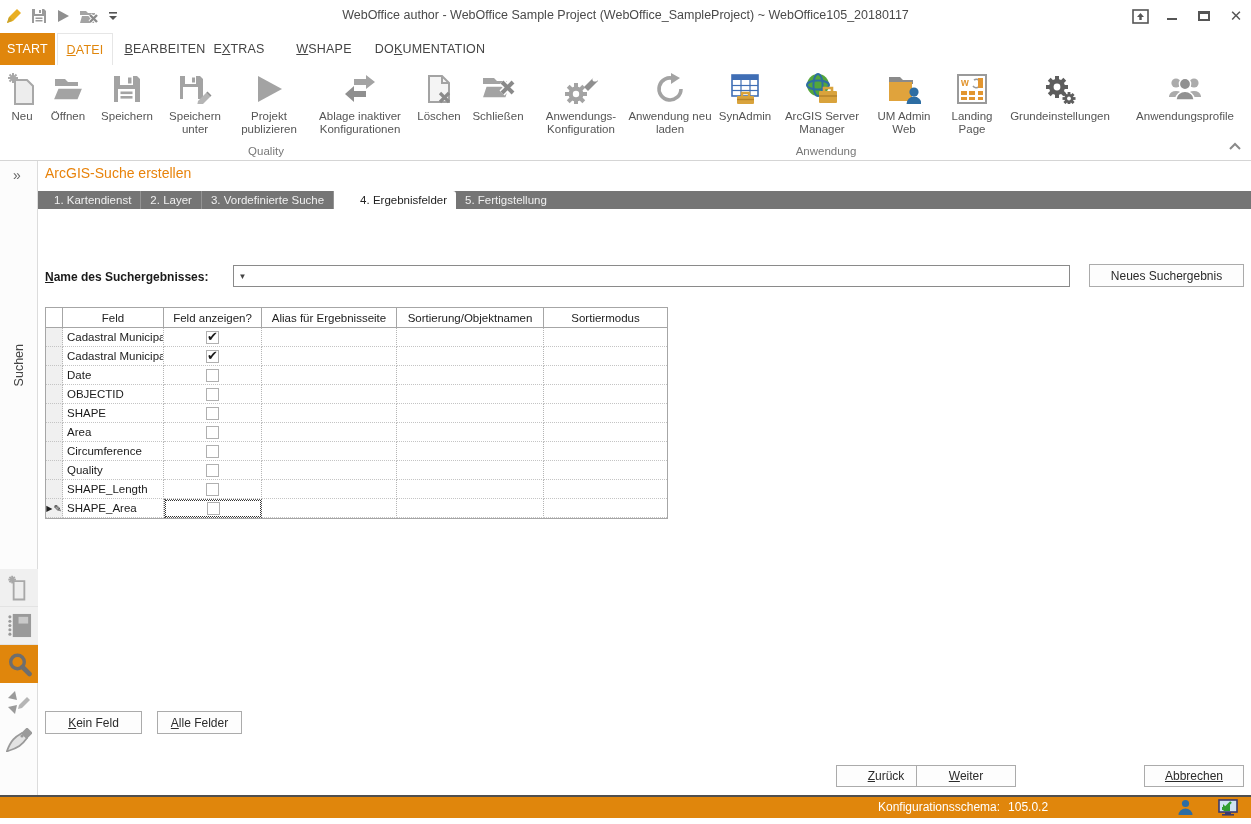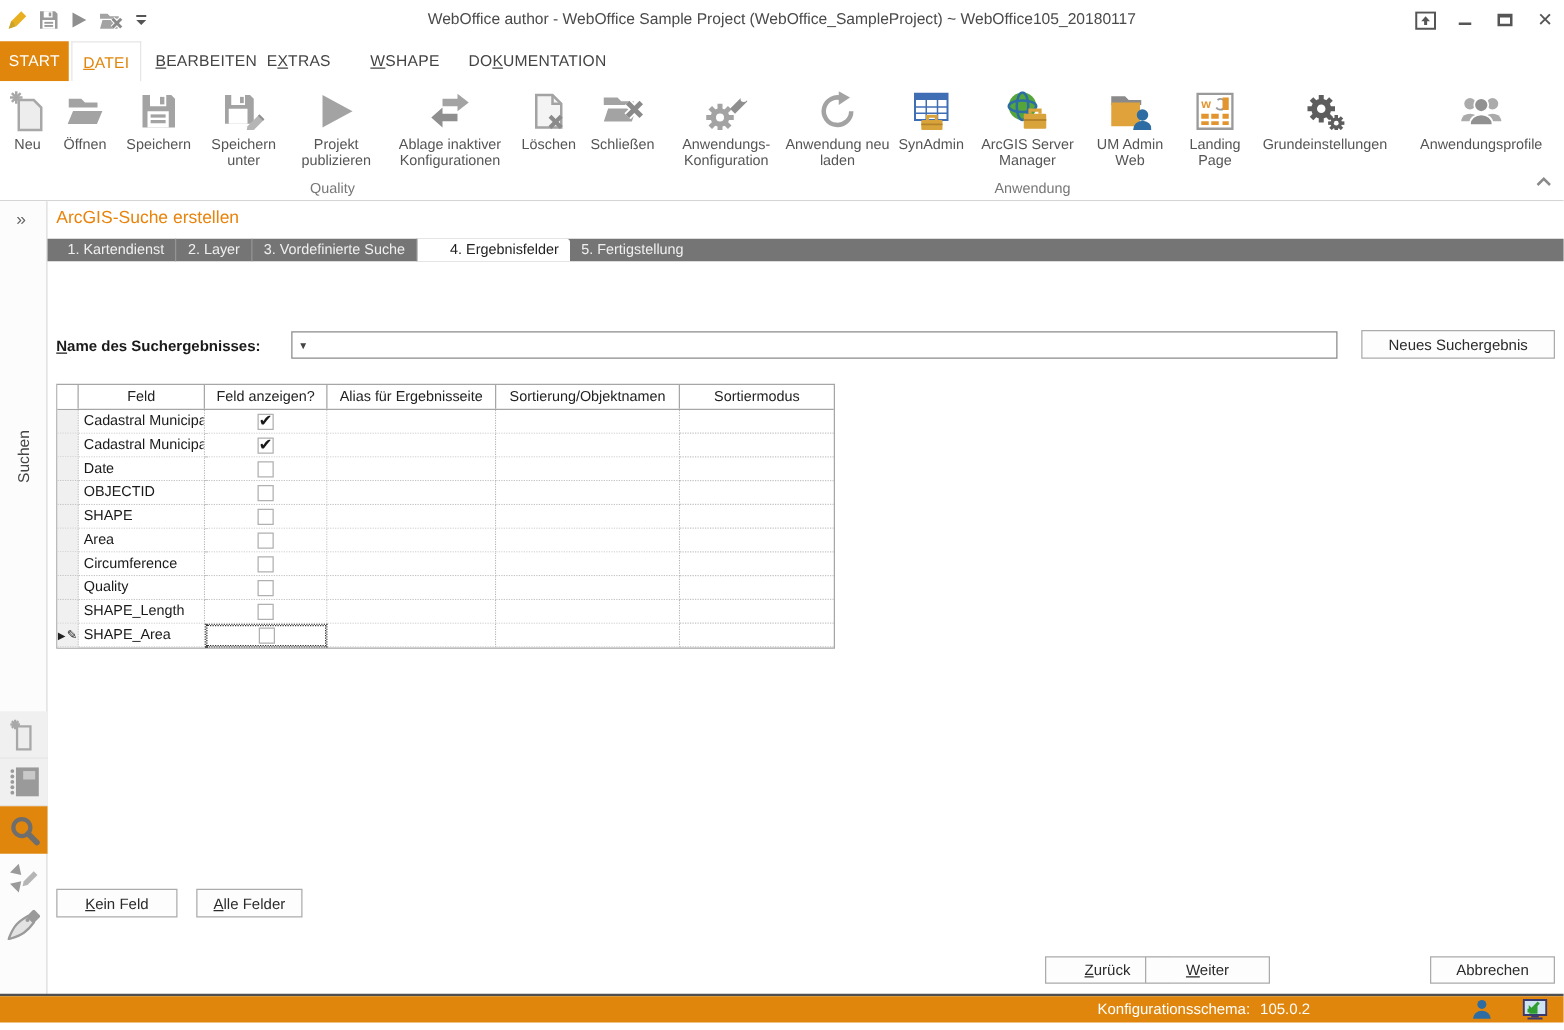--- a/index.html
+++ b/index.html
@@ -94,21 +94,21 @@
   .cb { width:13px; height:13px; border:1px solid #b0b0b0; background:#fff; position:relative; display:inline-block; }
   .cb[data-checked="true"]::after { content:"✔"; position:absolute; left:0px; top:-3px;
     font-size:13px; color:#1a1a1a; }
   .grow.editing .c-show { outline:1px dotted #333; outline-offset:-2px; border:1px dotted #555; }
   .rowind { display:flex; align-items:center; gap:1px; font-size:8px; color:#222; }
 
   .btn-kein { position:absolute; left:7px; top:550px; width:97px; height:23px; }
   .btn-alle { position:absolute; left:119px; top:550px; width:85px; height:23px; }
   .btn-zurueck { position:absolute; left:798px; top:604px; width:100px; height:22px; }
   .btn-weiter { position:absolute; left:878px; top:604px; width:100px; height:22px; }
-  .btn-abbrechen { position:absolute; left:1106px; top:604px; width:100px; height:22px; }
+  .btn-abbrechen { position:absolute; left:1106px; top:604px; width:100px; height:22px;text-decoration:underline; }
 
   
   .botline { position:absolute; left:0; top:795px; width:100%; height:2px; background:#4f4f4f; }
   .statusbar { position:absolute; left:0; top:797px; width:100%; height:21px; background:#e0860c; }
   .sbtext { position:absolute; left:878px; top:3px; font-size:12px; color:#fff; }
   .sbtext .v { margin-left:8px; }
   .sbicon { position:absolute; top:2px; }
   .sb-user { left:1178px; }
   .sb-conn { left:1218px; }
 </style>

